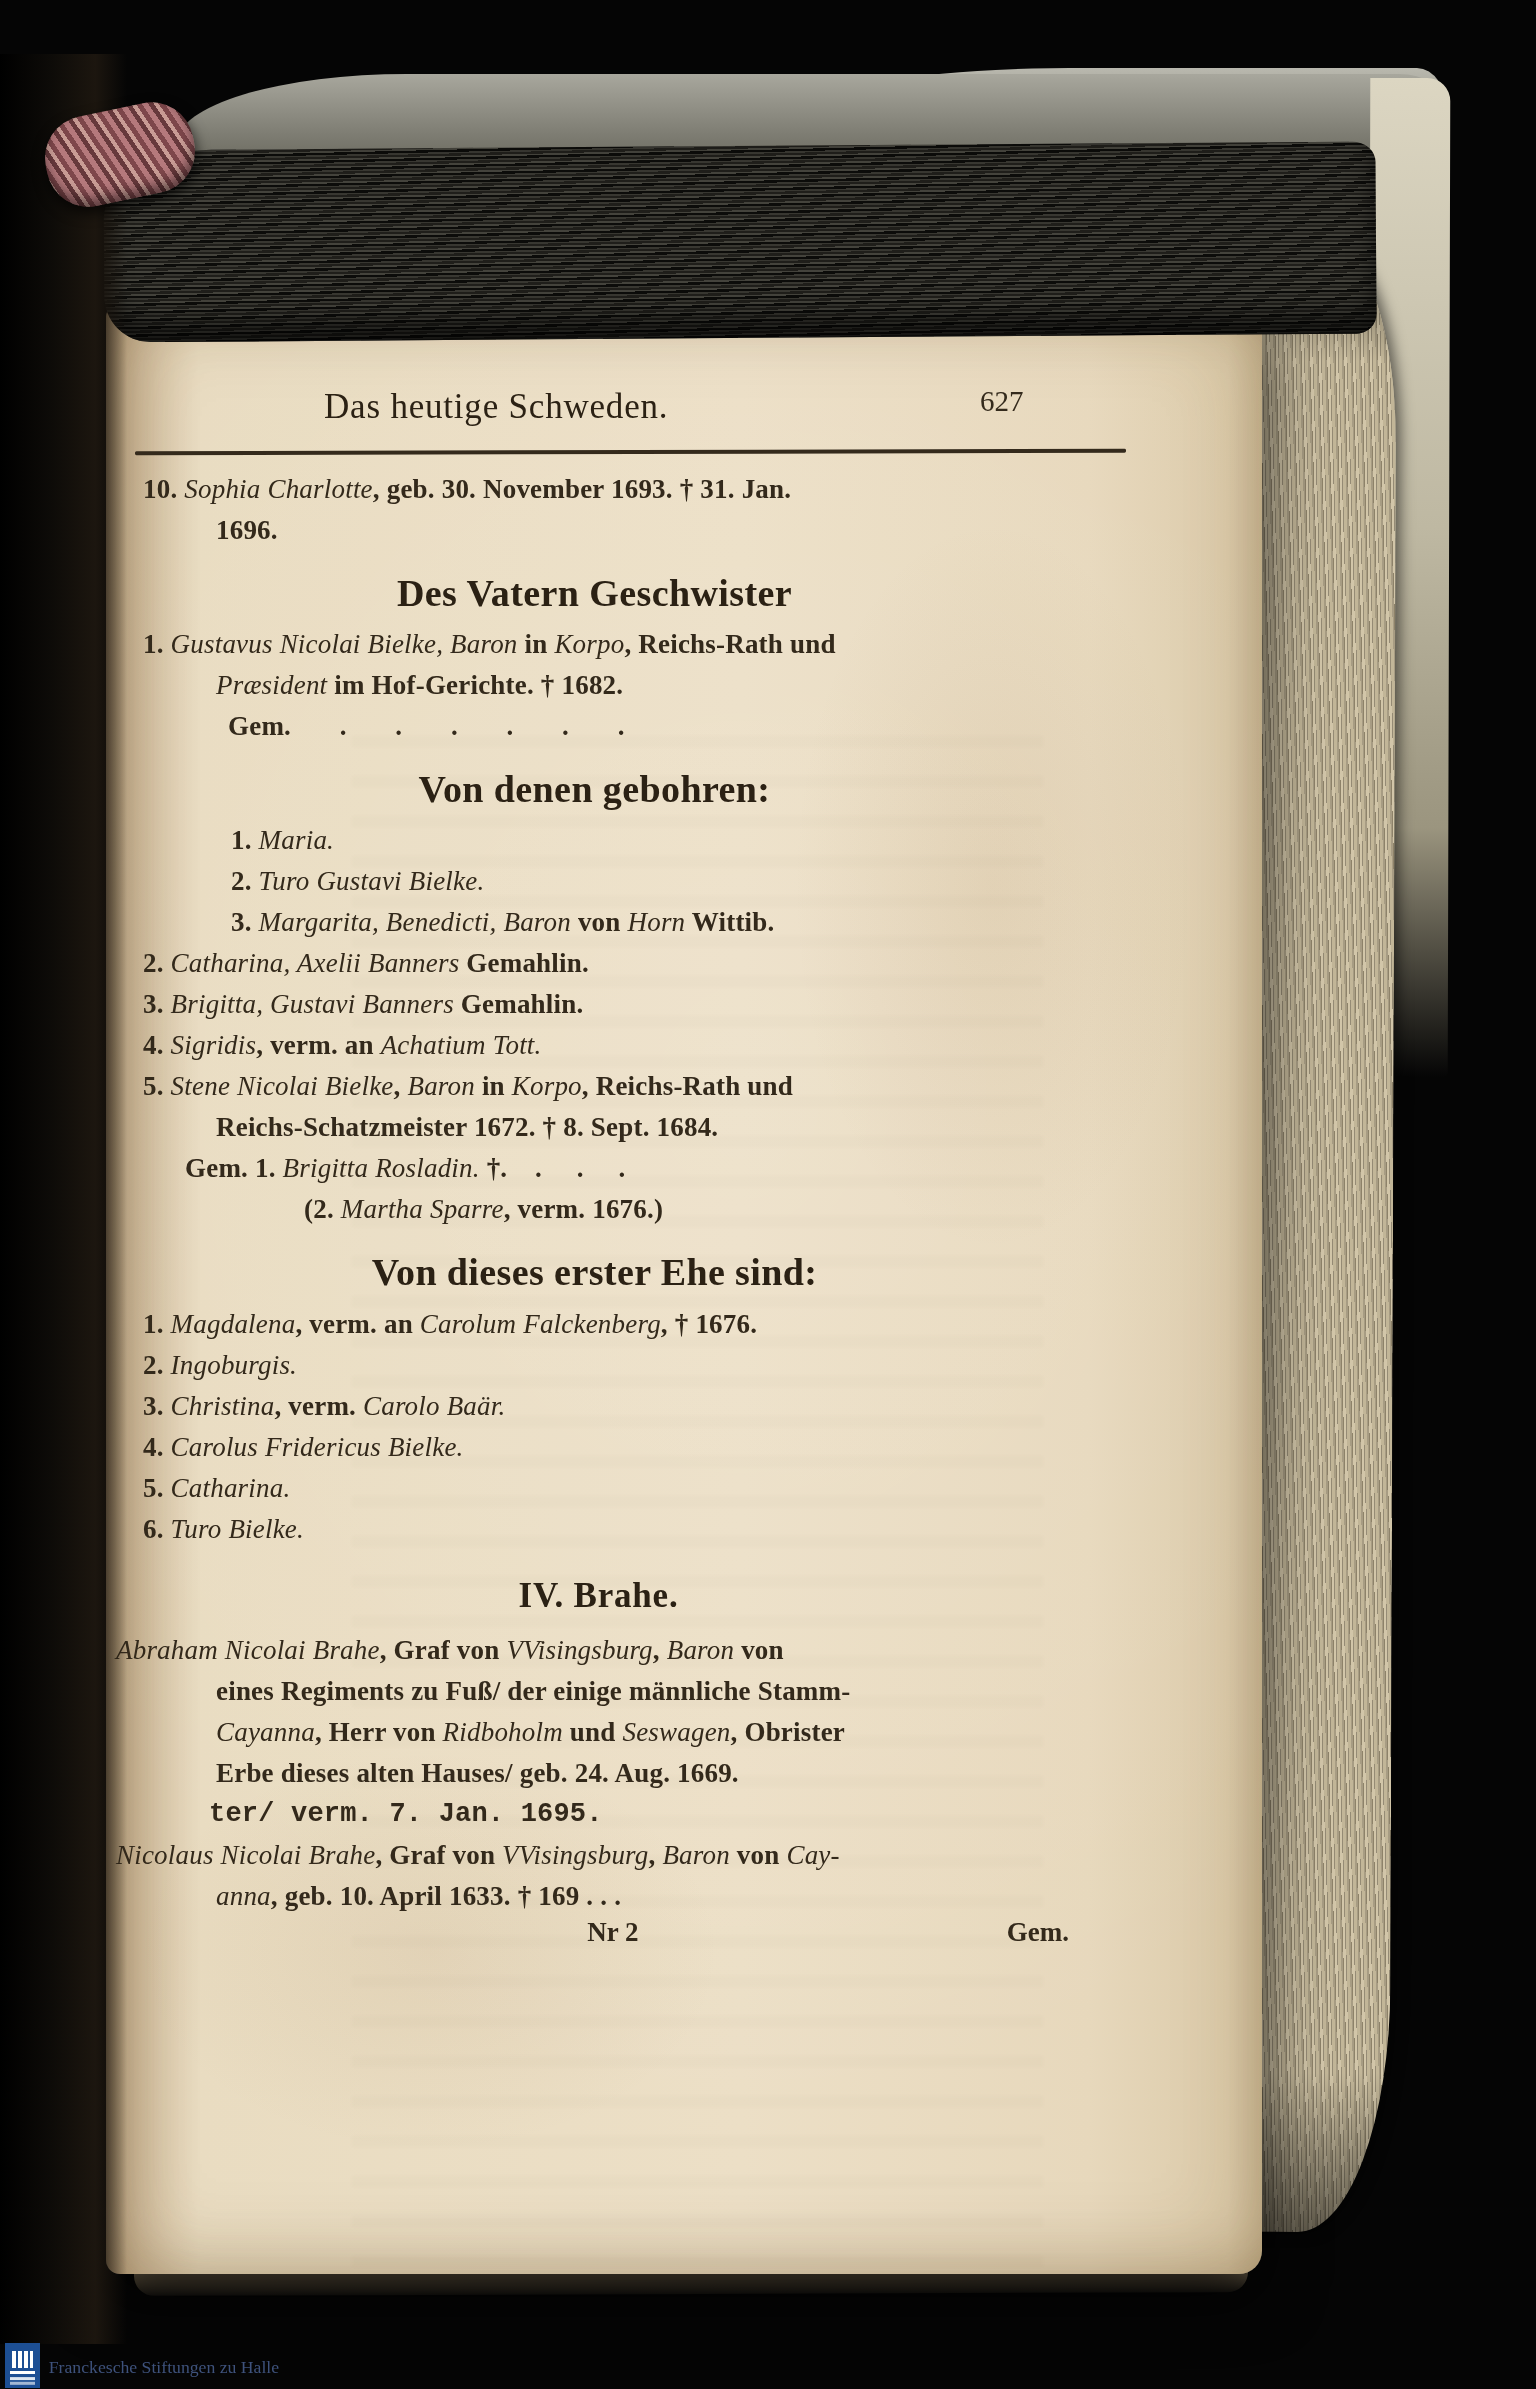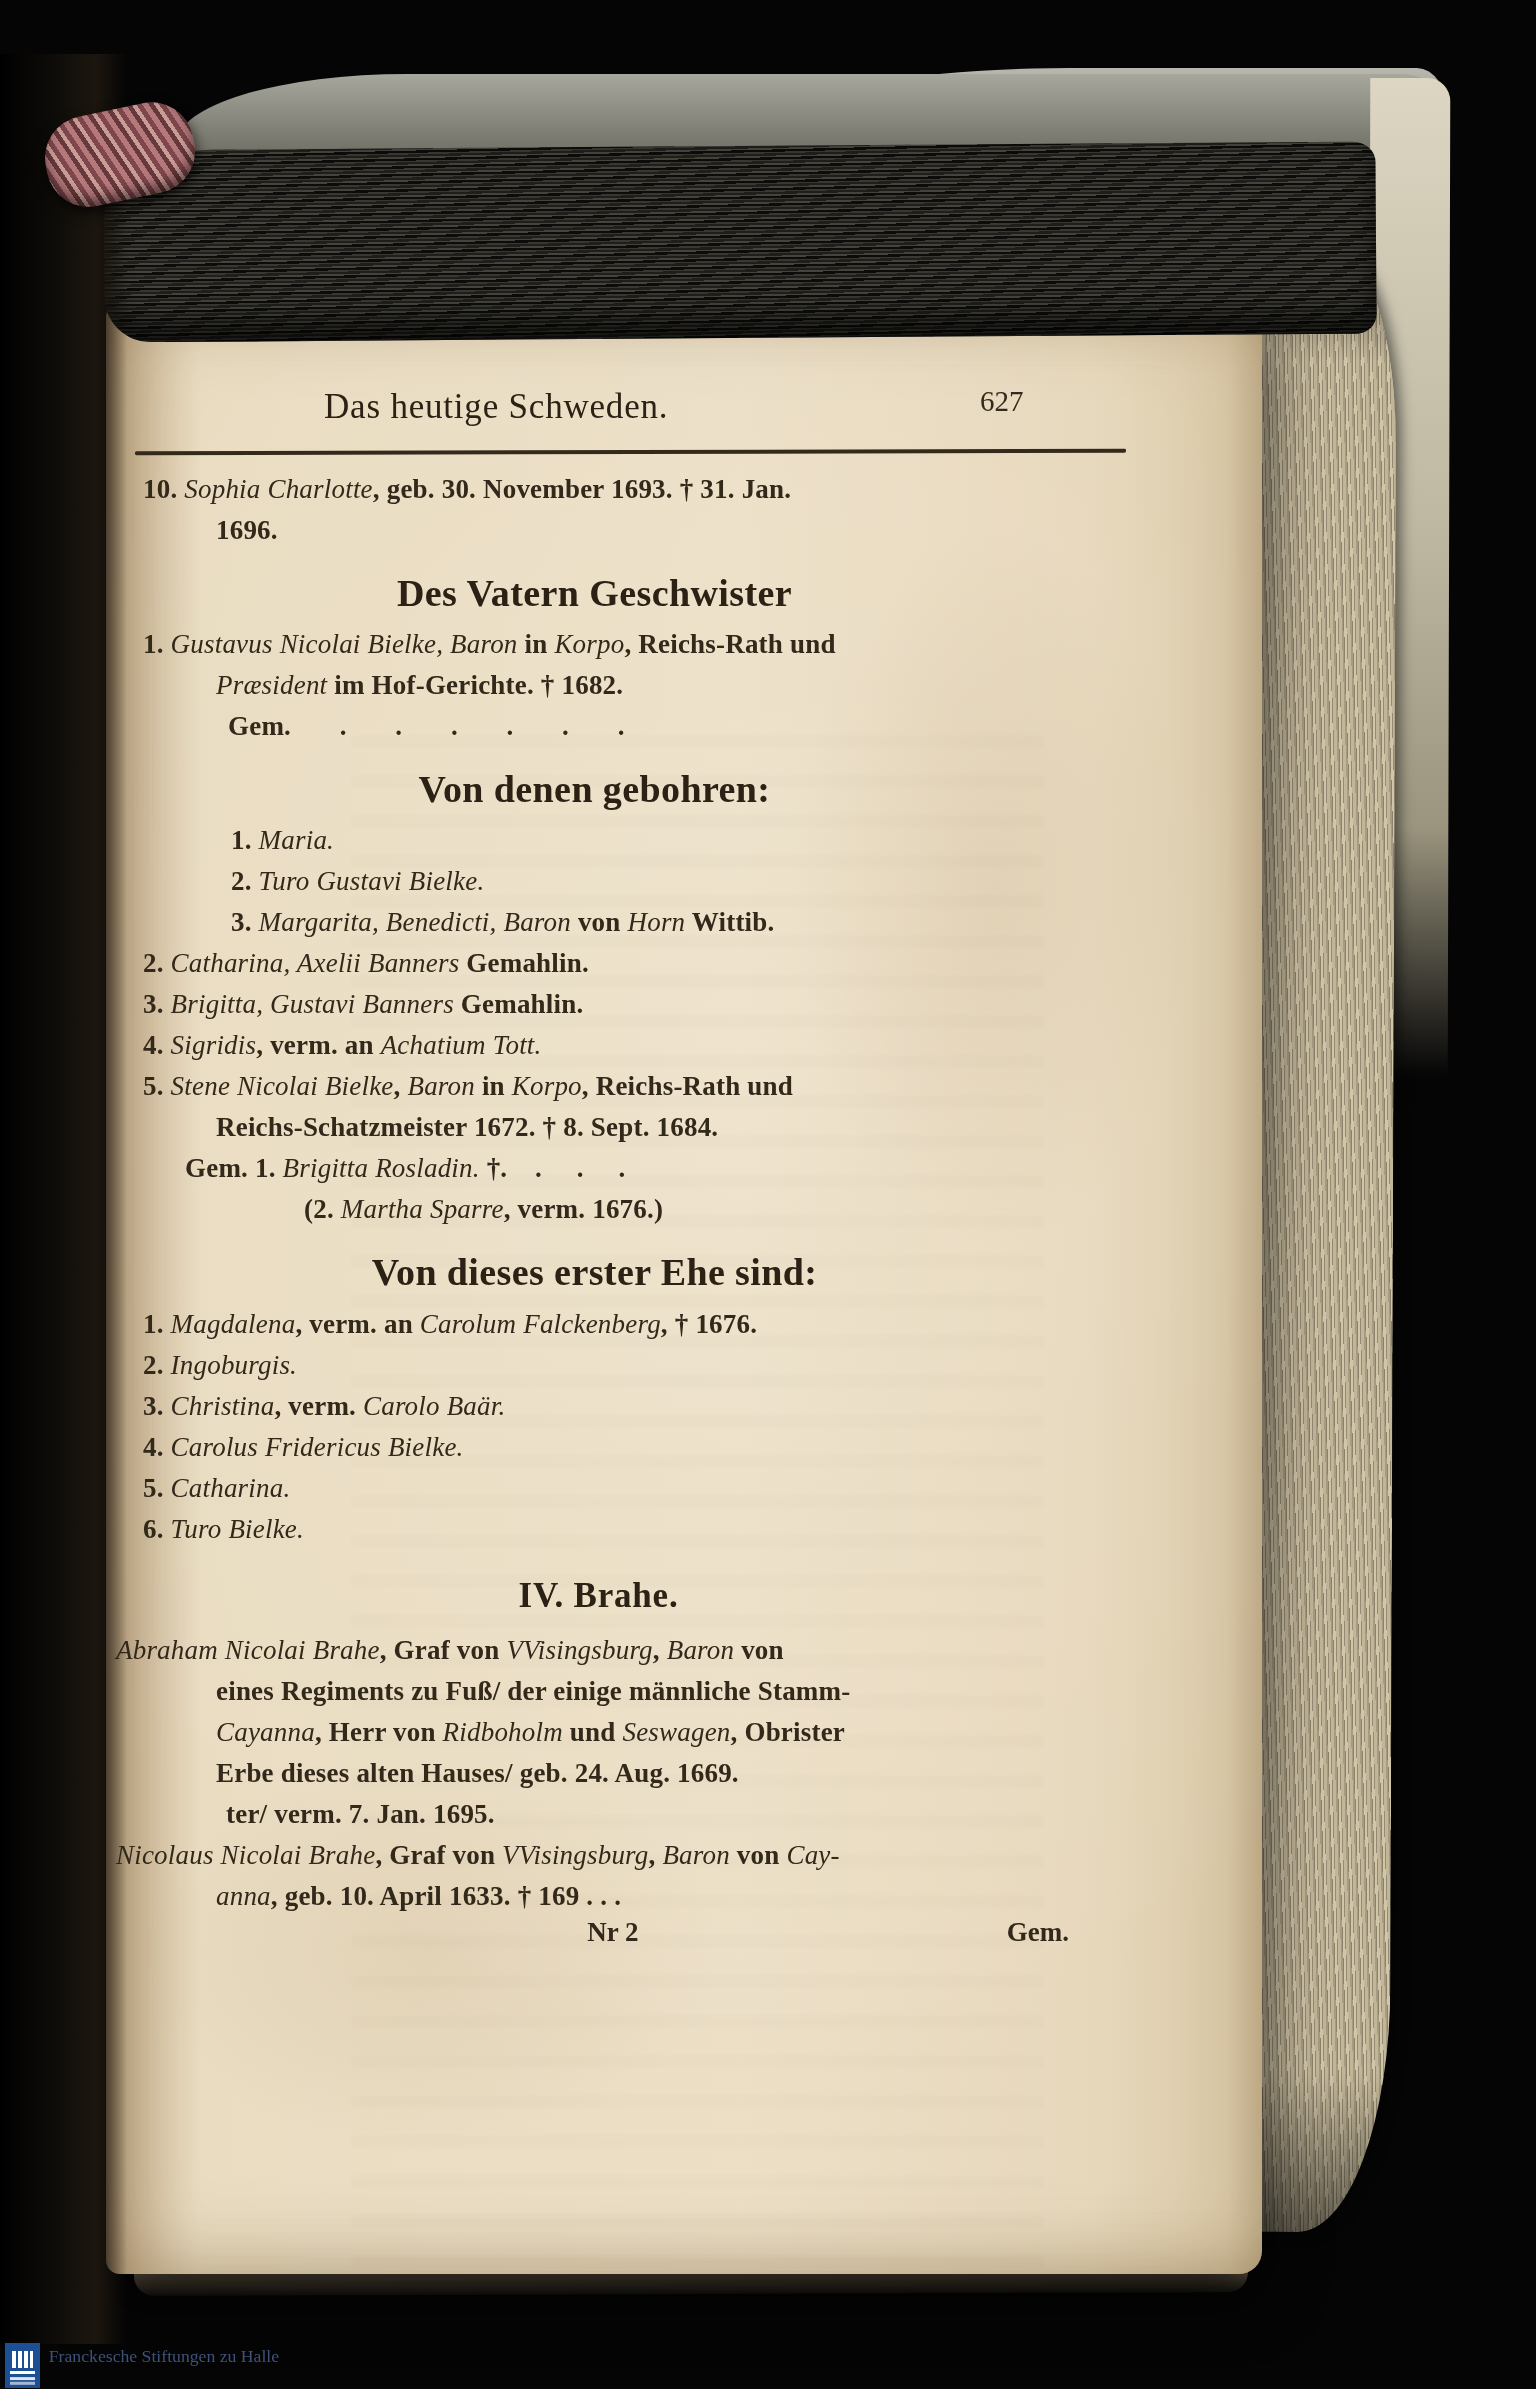--- a/index.html
+++ b/index.html
@@ -81,21 +81,21 @@
   .s-f{font-weight:700;letter-spacing:0.2px;}
   .s-i{font-style:italic;font-weight:400;letter-spacing:0.2px;}
   .h1{font-size:38px;font-weight:700;text-align:center;margin:20px 0 9.2px;letter-spacing:0.4px;
       transform:translateX(-42px);color:#2b2114;}
   .h2{font-size:35px;font-weight:700;text-align:center;margin:26px 0 14px;letter-spacing:0.8px;
       transform:translateX(-38px);color:#2b2114;}
   .sigrow{position:relative;height:46px;font-size:27px;}
   .signature{position:absolute;left:45%;font-weight:700;}
   .catchword{position:absolute;right:61px;font-weight:700;}
   
-  .watermark{position:absolute;left:4.6px;top:2343px;z-index:20;display:flex;align-items:flex-start;gap:9.2px;}
+  .watermark{position:absolute;left:4.6px;top:2343px;z-index:20;display:flex;align-items:center;gap:9.2px;}
   .wm-icon{width:35px;height:45px;background:#1d4f94;position:relative;flex:0 0 auto;}
   .wm-icon:before{content:"";position:absolute;left:7px;top:7.7px;width:21.5px;height:17px;
     background:linear-gradient(90deg,#fff 0 3.8px,#1d4f94 3.8px 6.1px,#fff 6.1px 10px,#1d4f94 10px 12.3px,#fff 12.3px 16px,#1d4f94 16px 18.4px,#fff 18.4px 21.5px);}
   .wm-icon:after{content:"";position:absolute;left:5.4px;top:28px;width:24.6px;height:3.1px;background:#fff;
     box-shadow:0 6.1px 0 rgba(255,255,255,.85),0 10.8px 0 rgba(255,255,255,.6);}
   .wm-label{font-size:17.7px;color:#3e527c;padding-top:3.1px;font-family:"Liberation Serif",serif;}
 </style>
 </head>
 <body>
 
@@ -142,21 +142,21 @@
       <div class="line"><span class="s-f">2. </span><span class="s-i">Ingoburgis.</span></div>
       <div class="line"><span class="s-f">3. </span><span class="s-i">Christina</span><span class="s-f">, verm. </span><span class="s-i">Carolo Baär.</span></div>
       <div class="line"><span class="s-f">4. </span><span class="s-i">Carolus Fridericus Bielke.</span></div>
       <div class="line"><span class="s-f">5. </span><span class="s-i">Catharina.</span></div>
       <div class="line"><span class="s-f">6. </span><span class="s-i">Turo Bielke.</span></div>
       <div class="h2">IV. Brahe.</div>
       <div class="line" style="margin-left: -27px;"><span class="s-i">Abraham Nicolai Brahe</span><span class="s-f">, Graf von </span><span class="s-i">VVisingsburg</span><span class="s-f">, </span><span class="s-i">Baron</span><span class="s-f"> von</span></div>
       <div class="line" style="margin-left: 73px;"><span class="s-f">eines Regiments zu Fuß/ der einige männliche Stamm-</span></div>
       <div class="line" style="margin-left: 73px;"><span class="s-i">Cayanna</span><span class="s-f">, Herr von </span><span class="s-i">Ridboholm</span><span class="s-f"> und </span><span class="s-i">Seswagen</span><span class="s-f">, Obrister</span></div>
       <div class="line" style="margin-left: 73px;"><span class="s-f">Erbe dieses alten Hauses/ geb. 24. Aug. 1669.</span></div>
-      <div class="line" style="margin-left: 83px;"><span class="s-f">ter/ verm. 7. Jan. 1695.</span></div>
+      <div class="line" style="margin-left: 66px; font-family: Liberation Mono, monospace;"><span class="s-f">ter/ verm. 7. Jan. 1695.</span></div>
       <div class="line" style="margin-left: -27px;"><span class="s-i">Nicolaus Nicolai Brahe</span><span class="s-f">, Graf von </span><span class="s-i">VVisingsburg</span><span class="s-f">, </span><span class="s-i">Baron</span><span class="s-f"> von </span><span class="s-i">Cay-</span></div>
       <div class="line" style="margin-left: 73px;"><span class="s-i">anna</span><span class="s-f">, geb. 10. April 1633. † 169 . . .</span></div>
       <div class="sigrow">
         <span class="signature">Nr 2</span>
         <span class="catchword">Gem.</span>
       </div>
     </div>
 </div>
 
 <div class="watermark">

